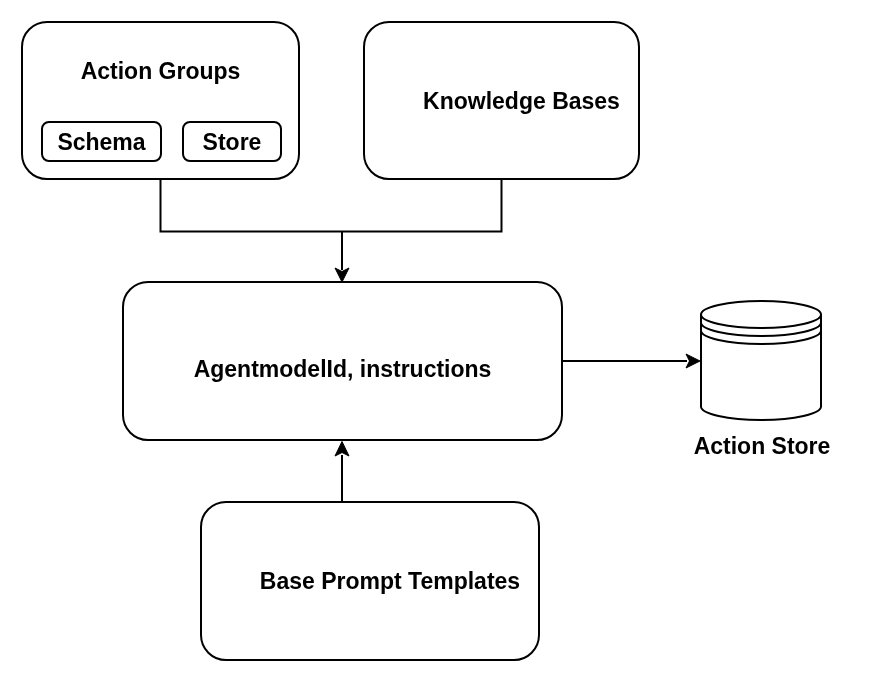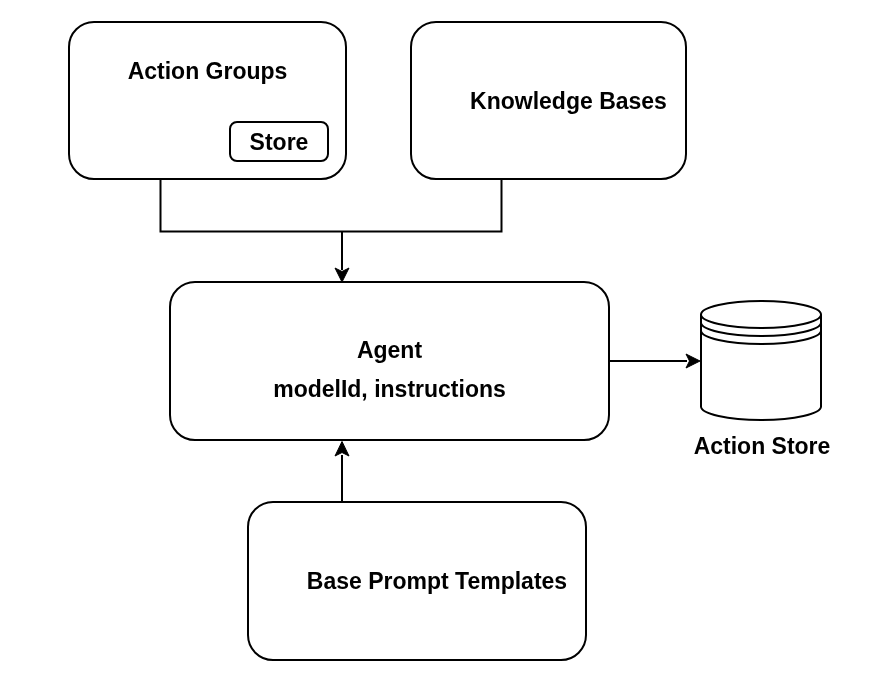--- a/index.html
+++ b/index.html
@@ -22,21 +22,20 @@
   .shape { fill: #ffffff; stroke: #000000; stroke-width: 2; }
   .arc { fill: none; stroke: #000000; stroke-width: 2; }
 
   .node {
     position: absolute;
     box-sizing: border-box;
     border: 2px solid #000000;
     border-radius: 26px;
     background: #ffffff;
     z-index: 2;
-    margin-left: 47px;
   }
   .label {
     font-size: 23px;
     font-weight: 700;
     line-height: 28px;
     text-align: center;
     white-space: nowrap;
   }
   .node-title {
     position: absolute;
@@ -56,21 +55,21 @@
     border-radius: 8px;
     background: #ffffff;
     display: flex;
     align-items: center;
     justify-content: center;
   }
   .agent-body {
     position: absolute;
     inset: 0;
     display: flex;
-    flex-direction: column;
+    flex-direction: row;
     align-items: center;
     justify-content: center;
     padding-top: 17px;
   }
   .agent-line { line-height: 39px; }
   .free-label {
     position: absolute;
     z-index: 2;
   }
 </style>
@@ -95,20 +94,23 @@
     <g>
       <path class="shape" d="M701 314.5 L701 406.5 A60 13.5 0 0 0 821 406.5 L821 314.5"></path>
       <ellipse class="shape" cx="761" cy="314.5" rx="60" ry="13.5"></ellipse>
       <path class="arc" d="M701 322.5 A60 13.5 0 0 0 821 322.5"></path>
       <path class="arc" d="M701 330.5 A60 13.5 0 0 0 821 330.5"></path>
     </g>
   </svg>
 
   <div class="node" style="left:21px; top:21px; width:279px; height:159px;">
     <div class="label node-title">Action Groups</div>
+    <div class="chip" style="left:18px; top:98px; width:121px; height:41px;">
+      <span class="label">Schema</span>
+    </div>
     <div class="chip" style="left:159px; top:98px; width:100px; height:41px;">
       <span class="label">Store</span>
     </div>
   </div>
 
   <div class="node center-flex" style="left:363px; top:21px; width:277px; height:159px;">
     <div class="label">Knowledge Bases</div>
   </div>
 
   <div class="node" style="left:122px; top:281px; width:441px; height:160px;">

